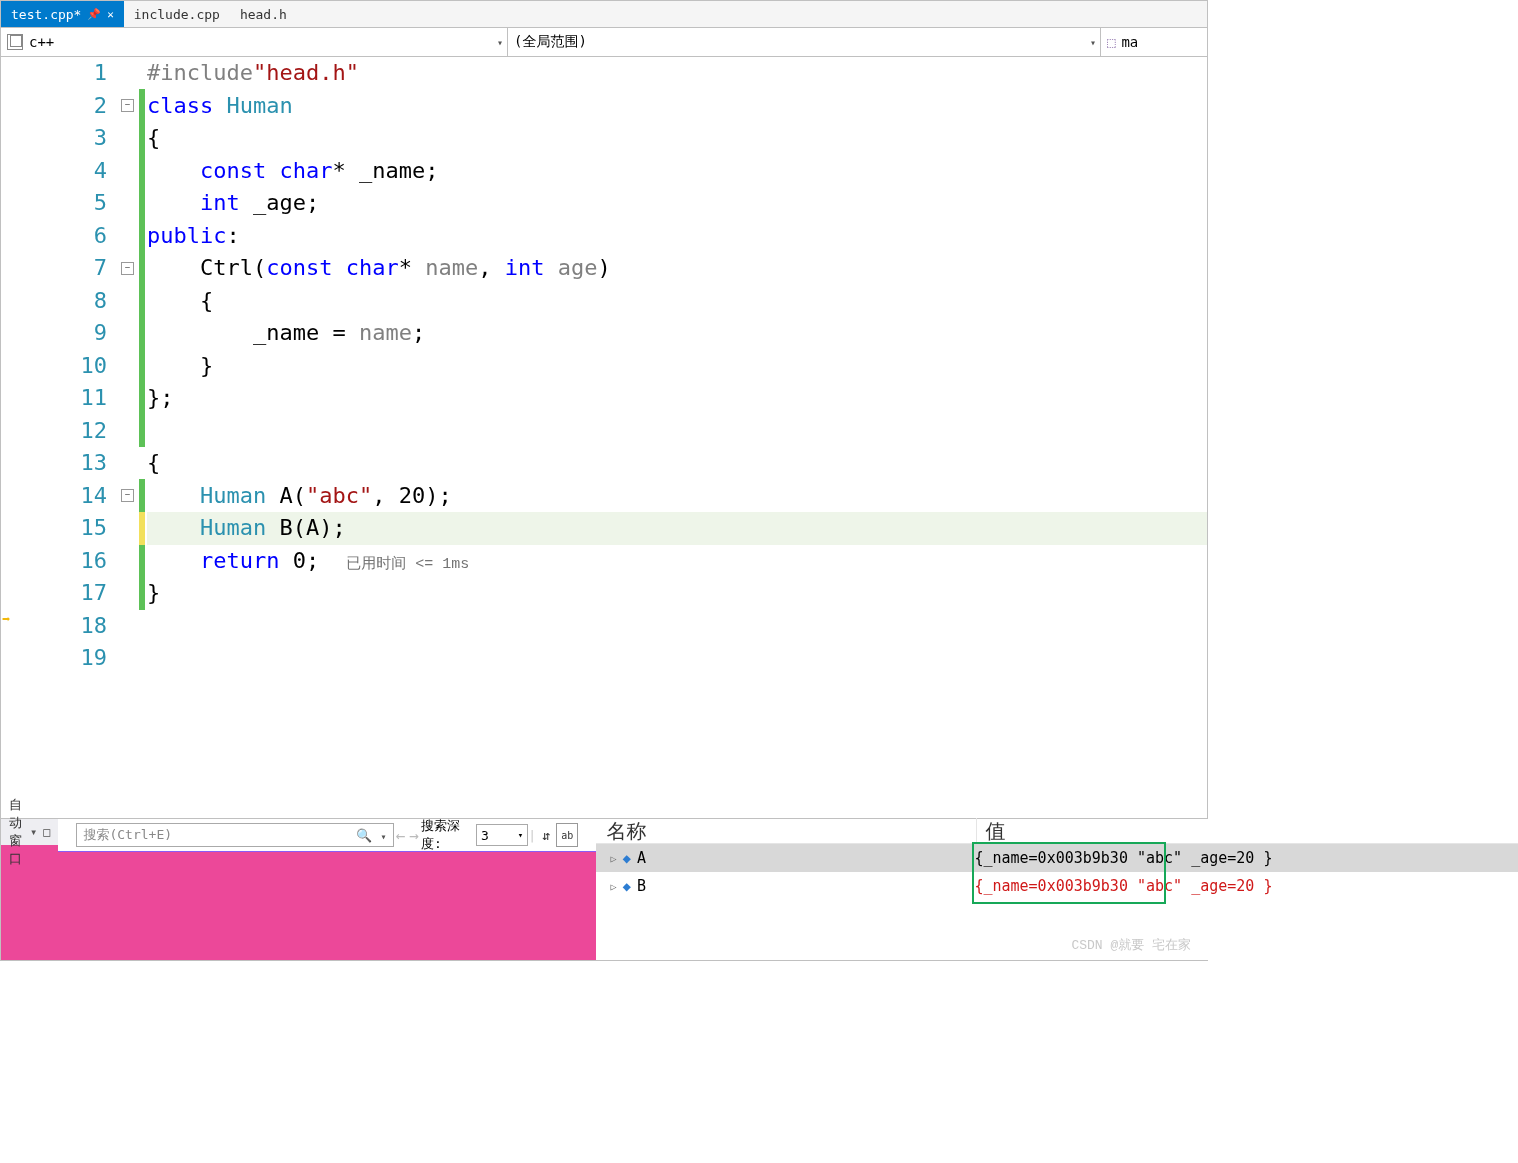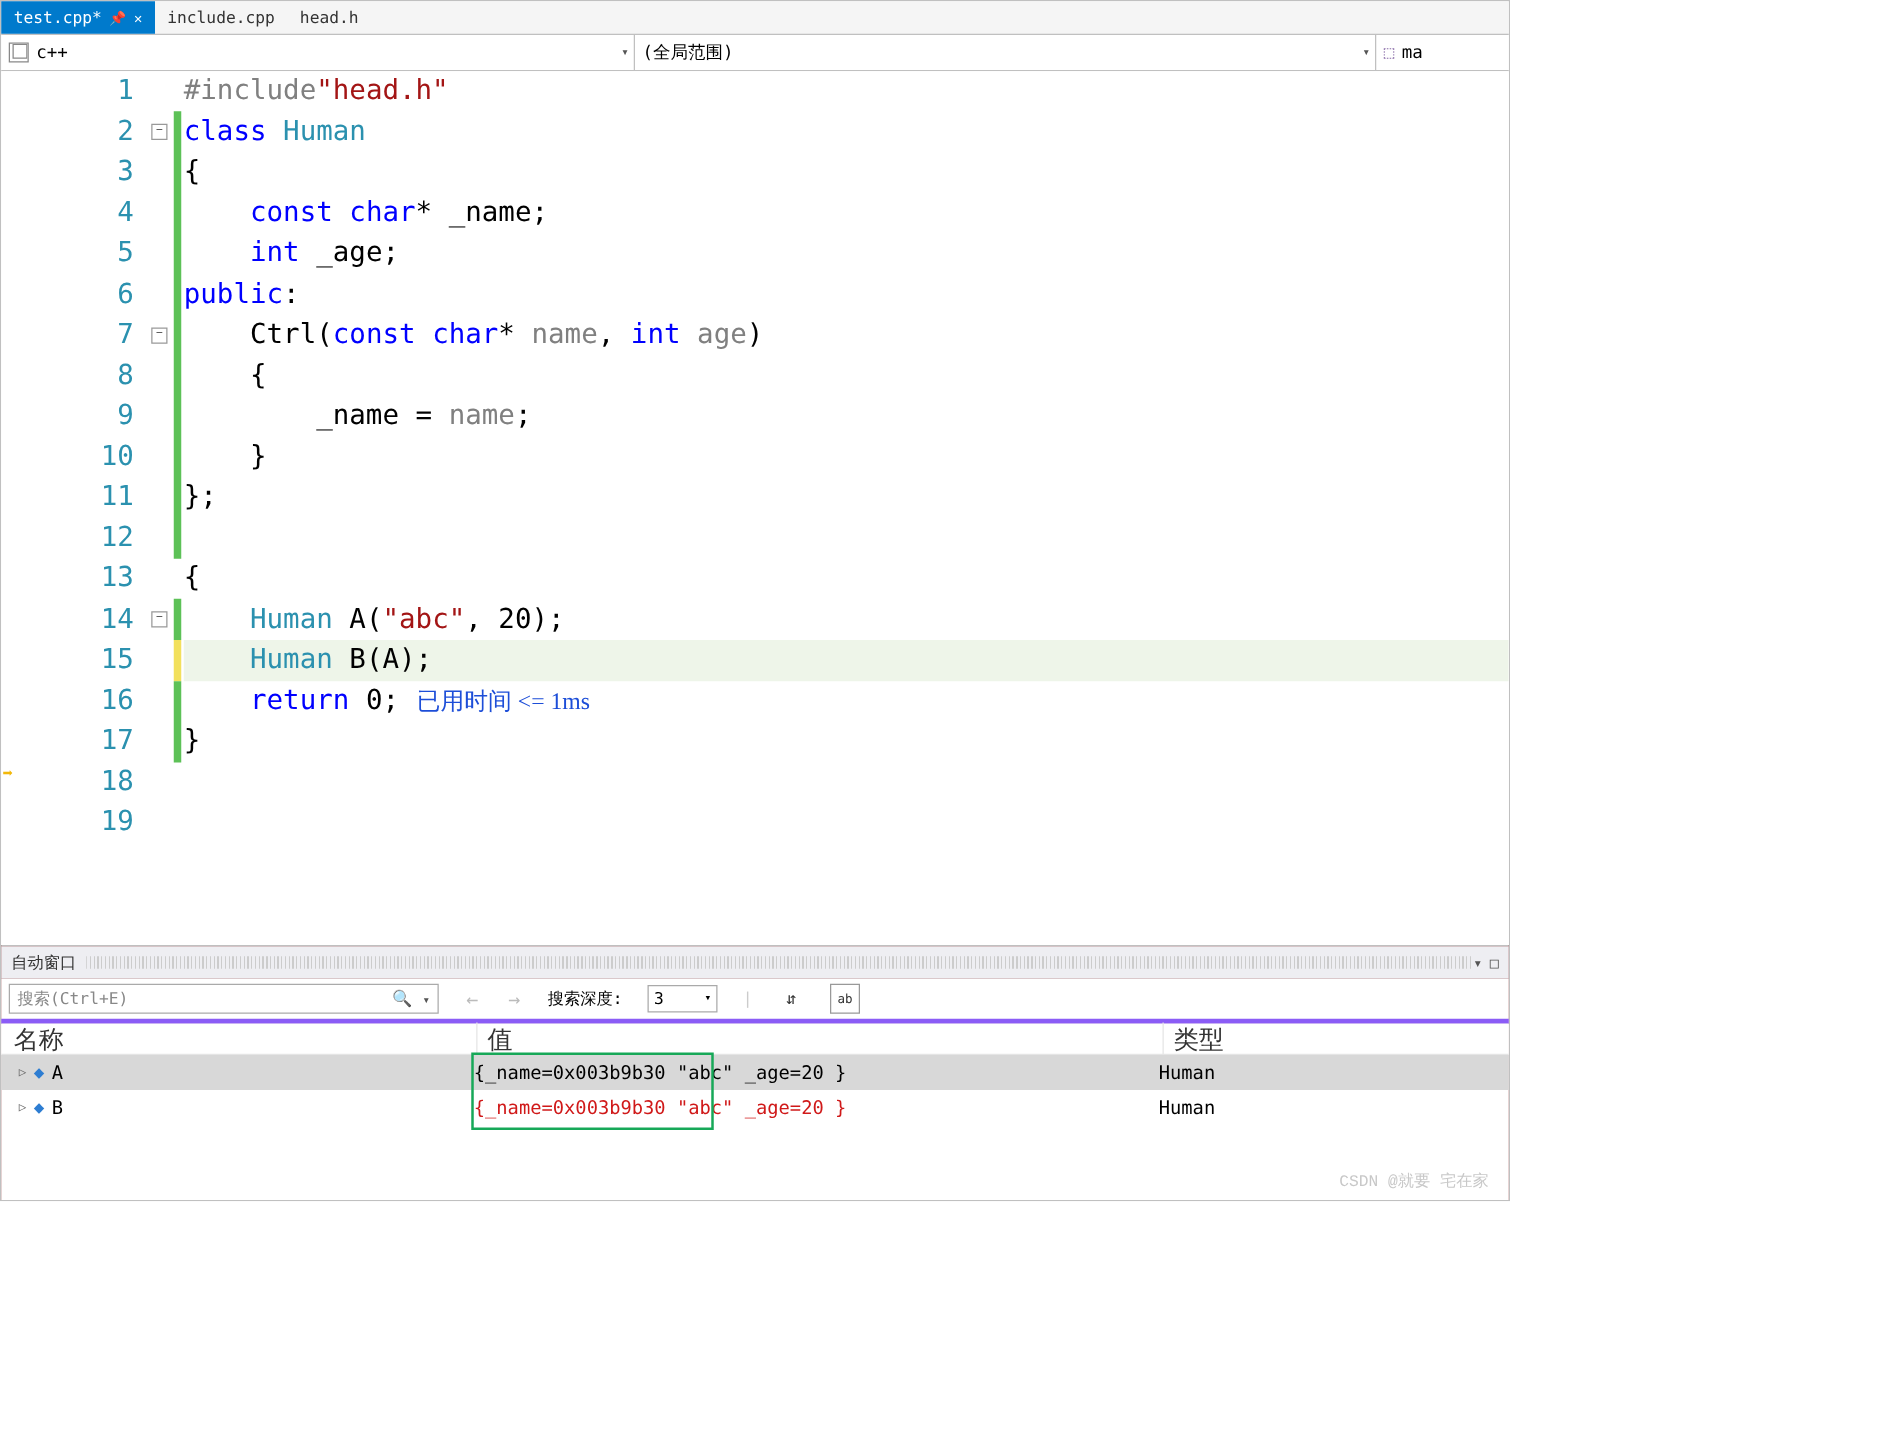--- a/index.html
+++ b/index.html
@@ -29,26 +29,26 @@
 .yellowbar{position:absolute;left:0;width:6px;background:#f2e05c}
 .code{flex:1;font:22px Consolas,monospace;background:#fff;position:relative}
 .code .line{height:32.5px;line-height:32.5px;white-space:pre}
 .code .hl{position:absolute;left:0;right:0;height:32.5px;background:#eef5e9;z-index:0}
 .code span{position:relative;z-index:1}
 .c-pp{color:#808080}
 .c-str{color:#a31515}
 .c-kw{color:#0000ff}
 .c-ty{color:#2b91af}
 .c-gray{color:#808080}
-.inline-hint{color:#1d4ed8;font-size:19px;font-family:Liberation Serif, serif}
-.panel{border-top:1px solid #c0c0c0;background:#7f1d1d;display:flex;flex-direction:column}
+.inline-hint{color:#737373;font-size:15px;font-family:Liberation Mono, monospace}
+.panel{border-top:1px solid #c0c0c0;background:#ec4899;display:flex;flex-direction:row}
 .panel-title{height:26px;display:flex;align-items:center;padding:0 8px;font-size:13px;color:#333;background:#eeeef2;position:relative}
 .panel-title .dots{flex:1;margin-left:8px;height:10px;background:repeating-linear-gradient(90deg,#ccc 0,#ccc 1px,transparent 1px,transparent 3px)}
 .panel-title .ctrls{display:flex;gap:6px;color:#555;font-size:12px}
-.toolbar{height:32px;display:flex;align-items:center;padding:0 6px;gap:20px;background:#fff;border-bottom:4px solid #8b5cf6;font-size:13px}
+.toolbar{height:32px;display:flex;align-items:center;padding:0 18px;gap:0;background:#fff;border-bottom:1px solid #8b5cf6;font-size:13px}
 .search{width:330px;height:22px;border:1px solid #aaa;display:flex;align-items:center;padding:0 6px;color:#888;justify-content:space-between}
 .search .mag{color:#555}
 .navarrow{color:#bbb;font-size:16px;padding:0 2px}
 .depth-box{width:46px;height:20px;border:1px solid #aaa;display:flex;align-items:center;justify-content:space-between;padding:0 4px;background:#fff}
 .tb-btn{width:22px;height:22px;display:flex;align-items:center;justify-content:center;color:#333}
 .grid{background:#fff}
 .ghead{display:flex;height:24px;align-items:center;font-size:20px;color:#333;background:#fff;border-bottom:1px solid #e5e5e5}
 .col-name{width:370px;padding-left:10px;border-right:1px solid #e5e5e5}
 .col-val{width:540px;padding-left:8px;border-right:1px solid #e5e5e5}
 .col-type{flex:1;padding-left:8px}

